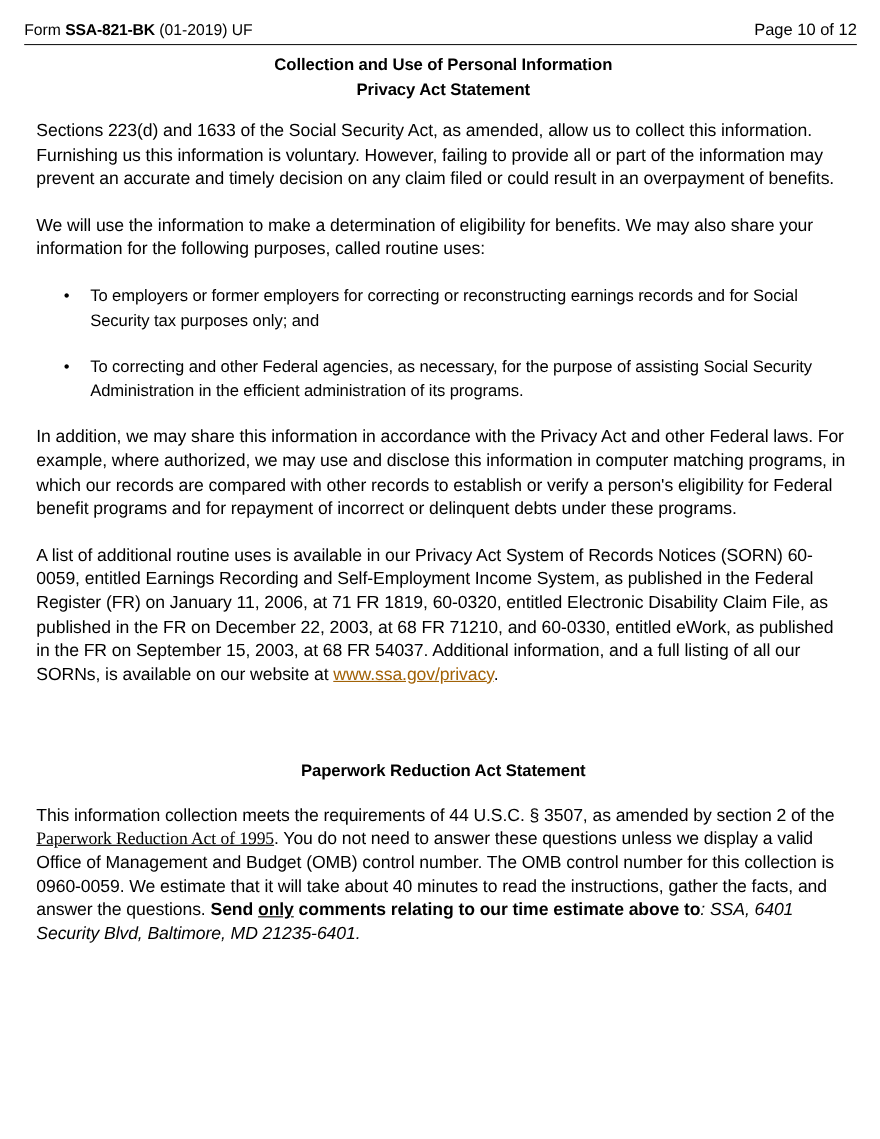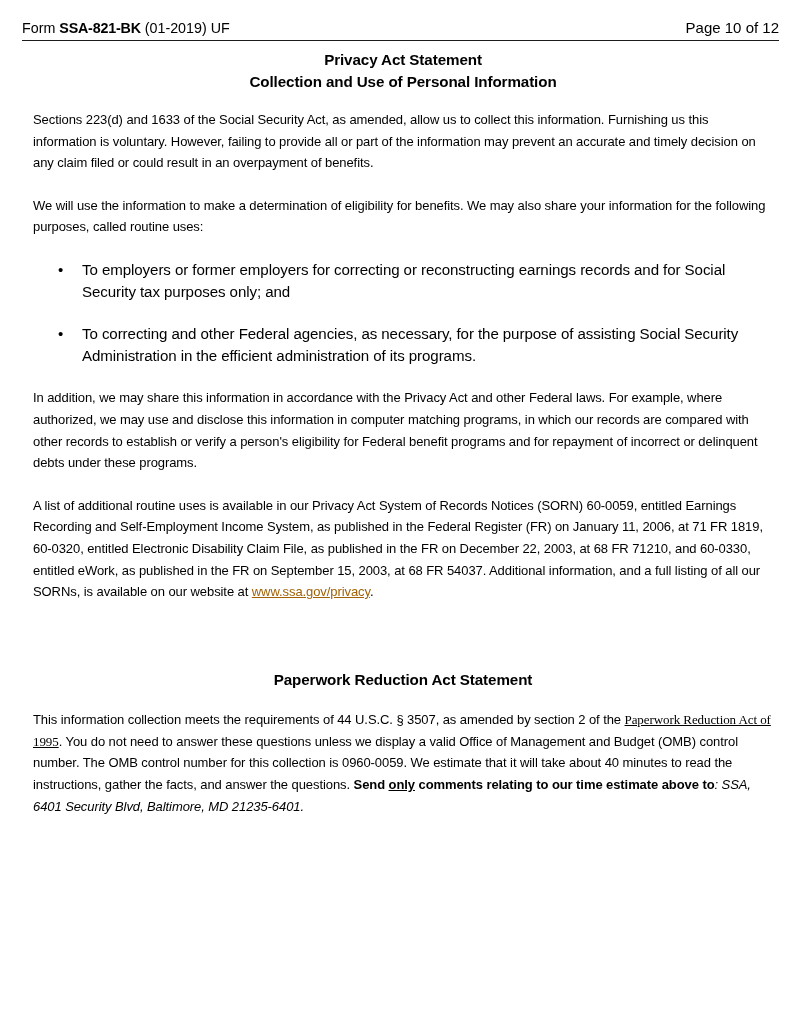--- a/index.html
+++ b/index.html
@@ -71,21 +71,21 @@
     font-size: 15.2px;
     line-height: 21.5px;
     letter-spacing: -0.1px;
   }
   .section-title.second-head {
     margin-top: 0;
     text-align: center;
   }
   p.body-text {
     margin: 0;
-    font-size: 13px;
+    font-size: 16px;
     line-height: 21.6px;
     text-align: left;
     letter-spacing: -0.08px;
   }
   .gap-after-title { height: 17px; }
   .para-gap { height: 21px; }
 
   ul.bullets {
     margin: 0;
     padding: 0;
@@ -126,22 +126,22 @@
 
   <div class="header">
     <div class="form-id"><span>Form </span><b>SSA-821-BK</b><span> (01-2019) UF</span></div>
     <div class="page-no">Page 10 of 12</div>
   </div>
   <div class="rule-top"></div>
 
   <div class="content">
 
     <div class="section-title">
+      <div>Collection and Use of Personal Information</div>
       <div>Privacy Act Statement</div>
-      <div>Collection and Use of Personal Information</div>
     </div>
 
     <div class="gap-after-title"></div>
 
     <p class="body-text">Sections 223(d) and 1633 of the Social Security Act, as amended, allow us to collect this information. Furnishing us this information is voluntary. However, failing to provide all or part of the information may prevent an accurate and timely decision on any claim filed or could result in an overpayment of benefits.</p>
 
     <div class="para-gap"></div>
 
     <p class="body-text">We will use the information to make a determination of eligibility for benefits. We may also share your information for the following purposes, called routine uses:</p>
 

